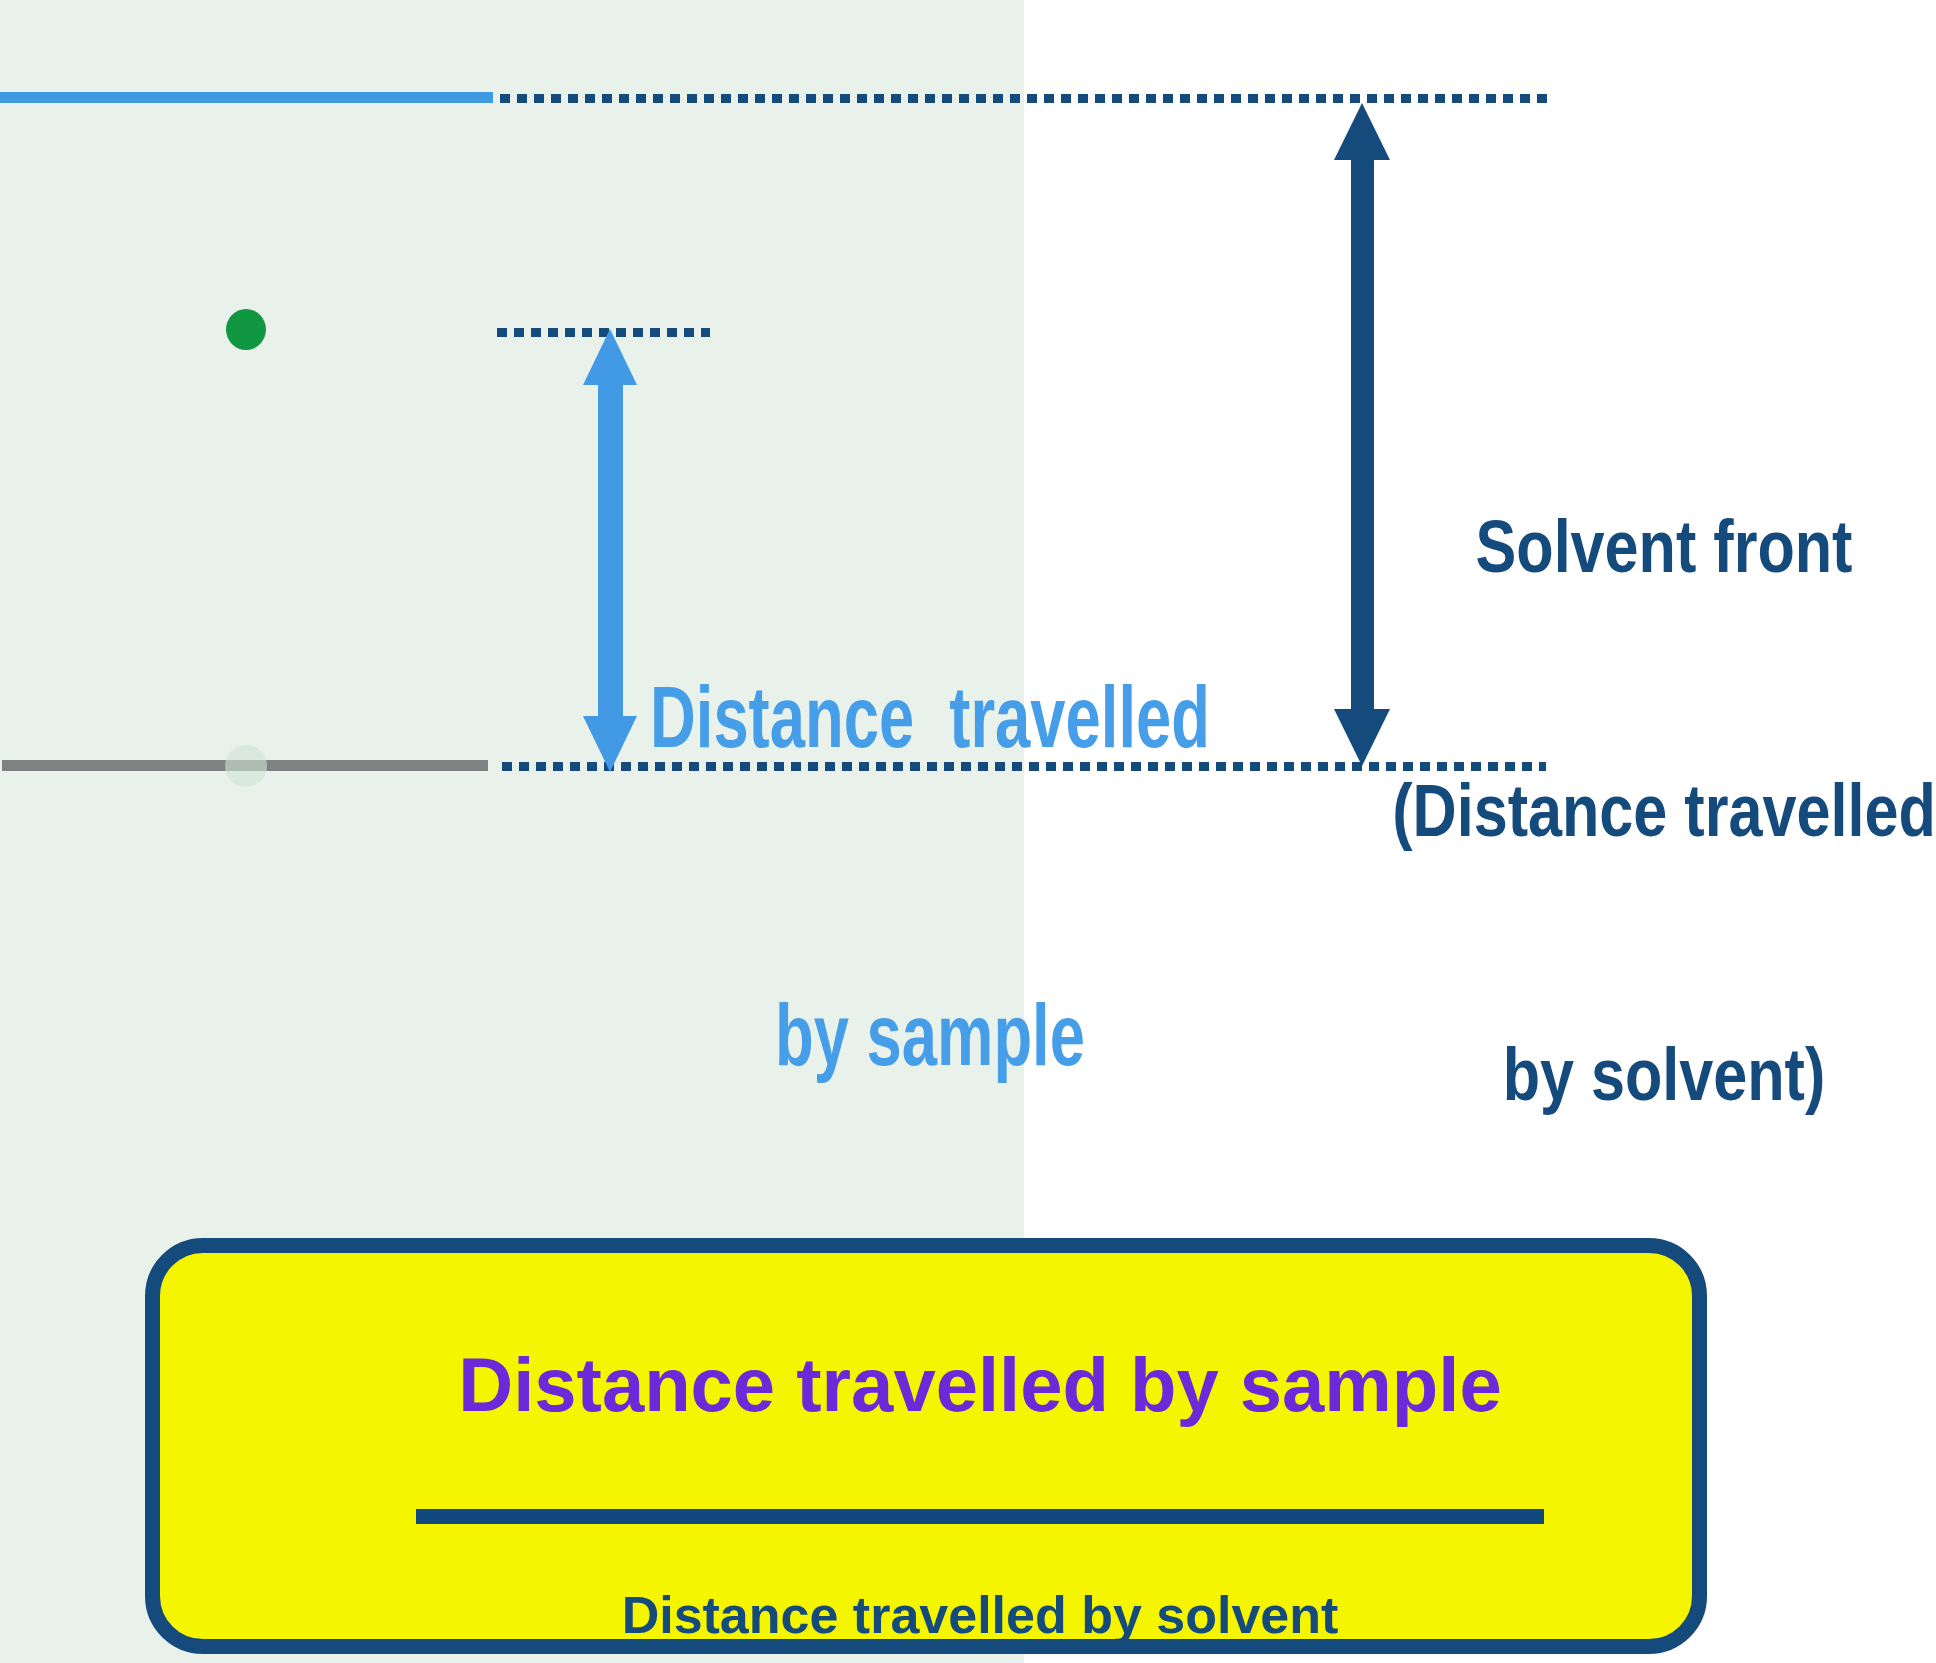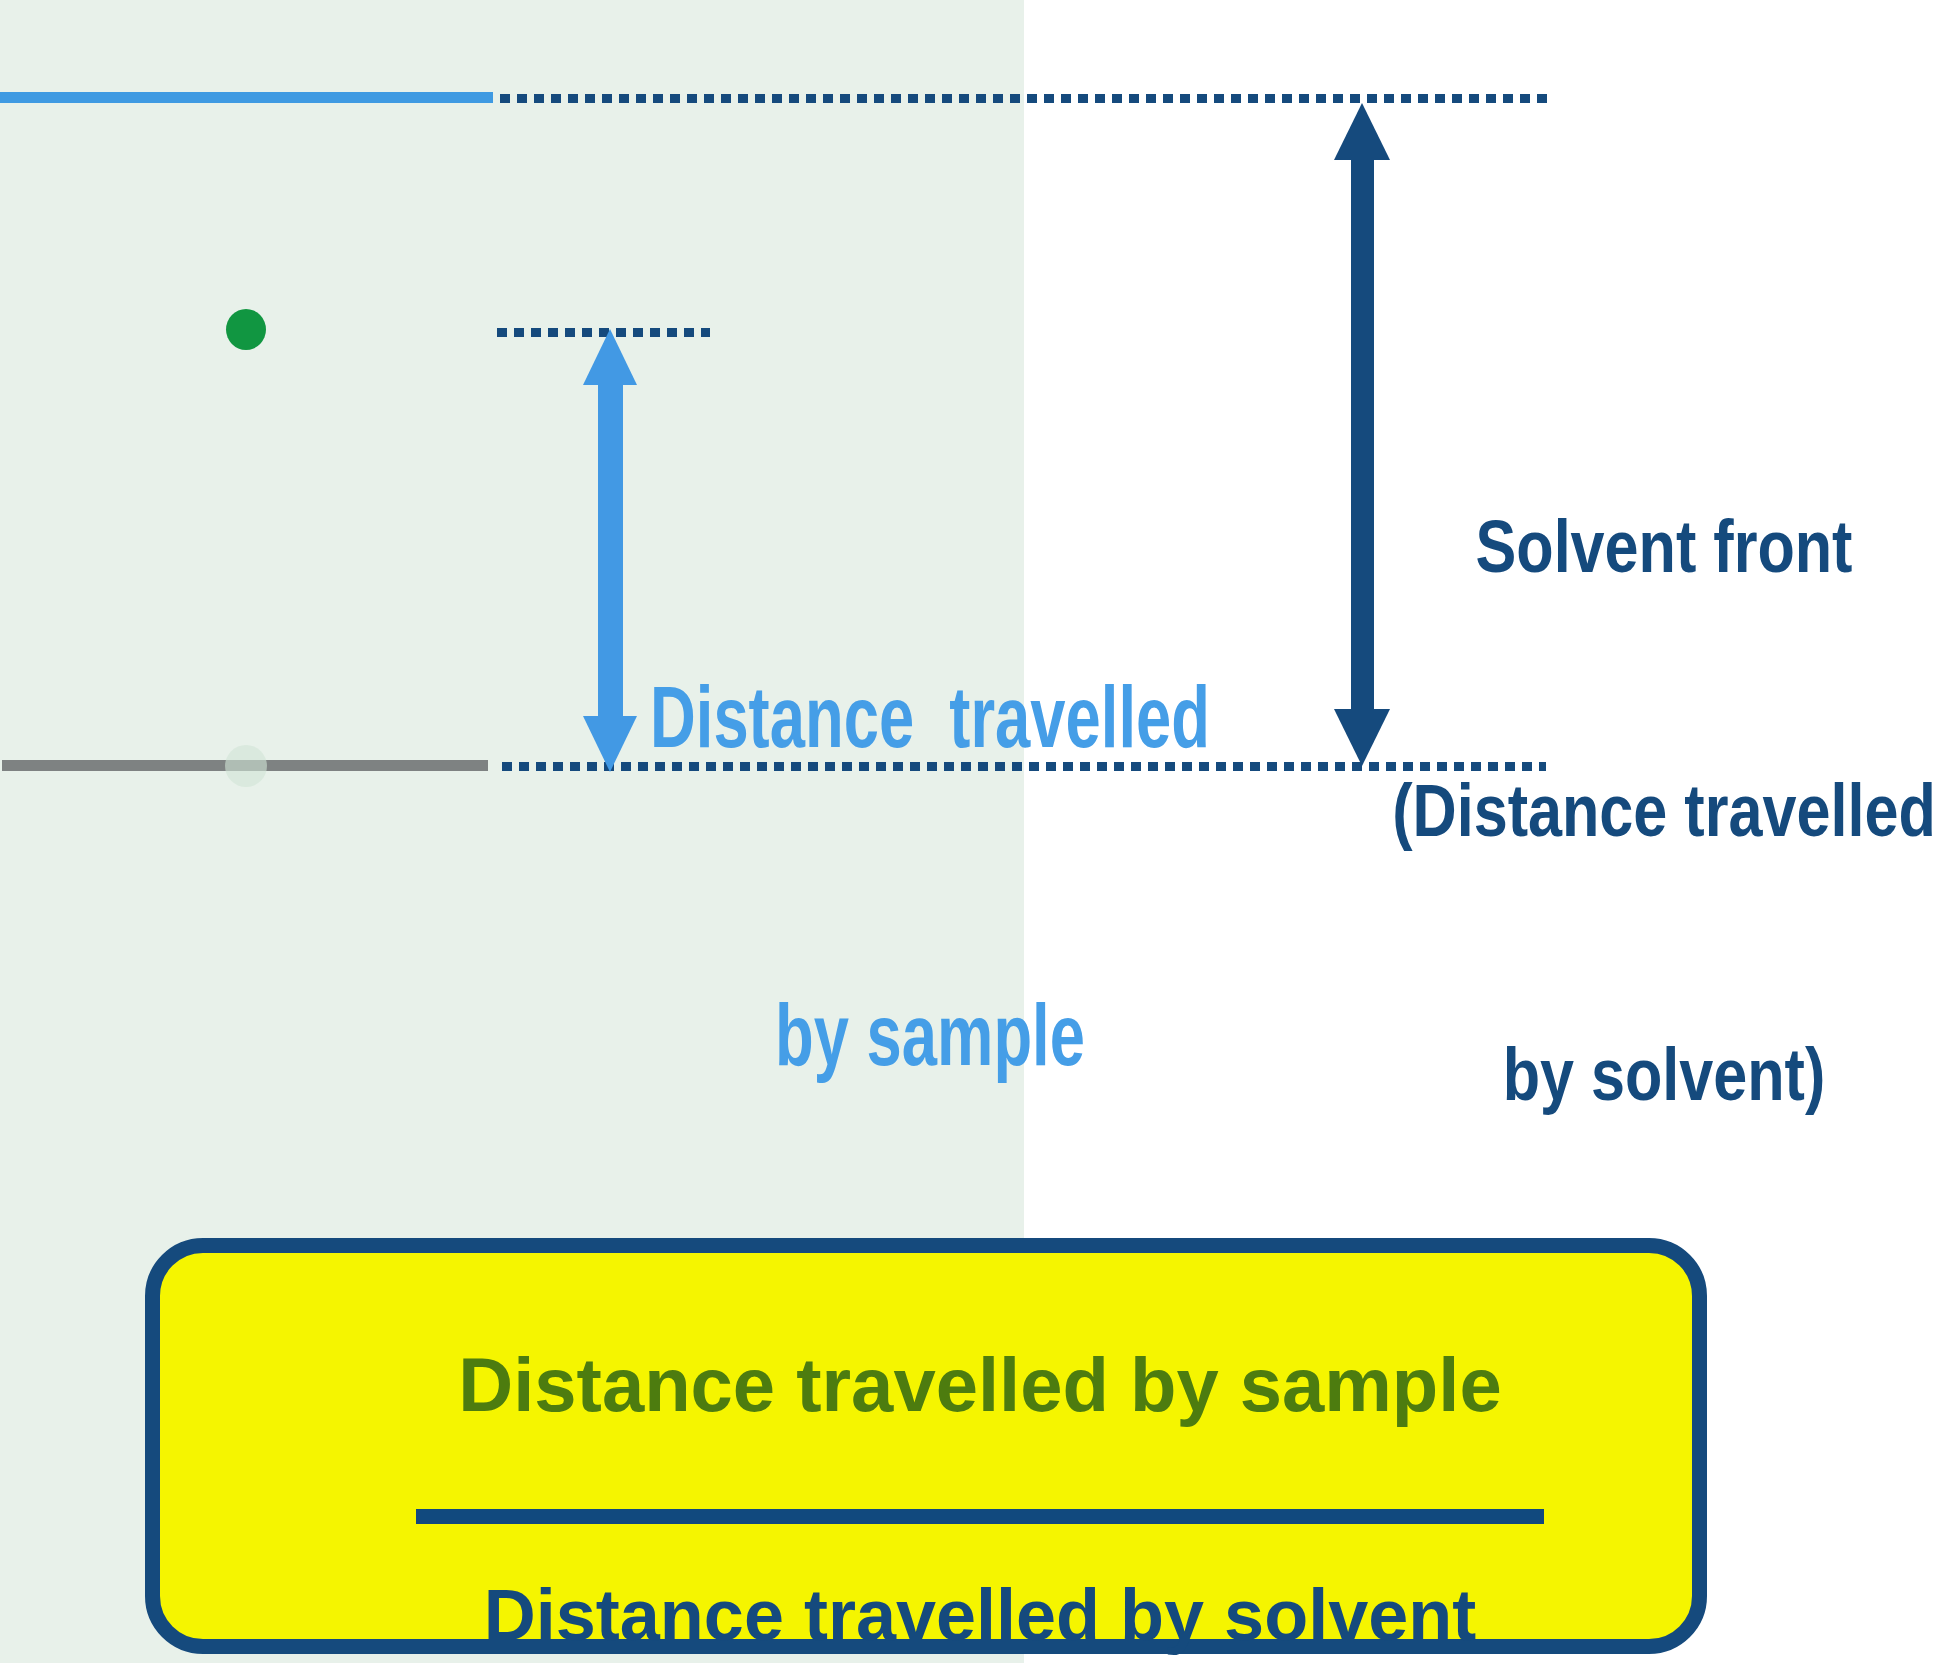--- a/index.html
+++ b/index.html
@@ -41,23 +41,23 @@
   .label{position:absolute;text-align:center;white-space:pre;}
   .sample-label{left:530px;top:452px;width:800px;font-size:88px;line-height:106px;color:#459ee7;transform:scaleX(0.72);}
   .solvent-label{left:1214px;top:326px;width:900px;font-size:75px;line-height:88px;color:#154a7d;transform:scaleX(0.815);}
   
   .formula-box{position:absolute;left:145px;top:1238px;width:1562px;height:416px;
     box-sizing:border-box;background:#f5f500;border:15px solid #154a7d;border-radius:58px;}
   .rf{position:absolute;left:50px;top:133px;font-size:86px;line-height:86px;color:#154a7d;white-space:pre;}
   .rf .sub{font-size:60px;position:relative;top:28px;}
   .rf .eq{margin-left:24px;}
   .fraction{position:absolute;left:256px;top:58px;width:1128px;text-align:center;white-space:pre;}
-  .fraction .num{font-size:76px;line-height:76px;color:#4d7c0f;}
+  .fraction .num{font-size:76px;line-height:76px;color:#6d28d9;}
   .fraction .bar{height:15px;background:#11497e;margin:50px 0 0 0;width:100%;}
-  .fraction .den{font-size:72px;line-height:76px;color:#154a7d;margin-top:17px;}
+  .fraction .den{font-size:52px;line-height:76px;color:#154a7d;margin-top:17px;}
 </style>
 </head>
 <body>
 
 <div class="canvas">
 
   <div class="plate"></div>
 
   <div class="solvent-line"></div>
   <div class="dotted top-dotted"></div>

